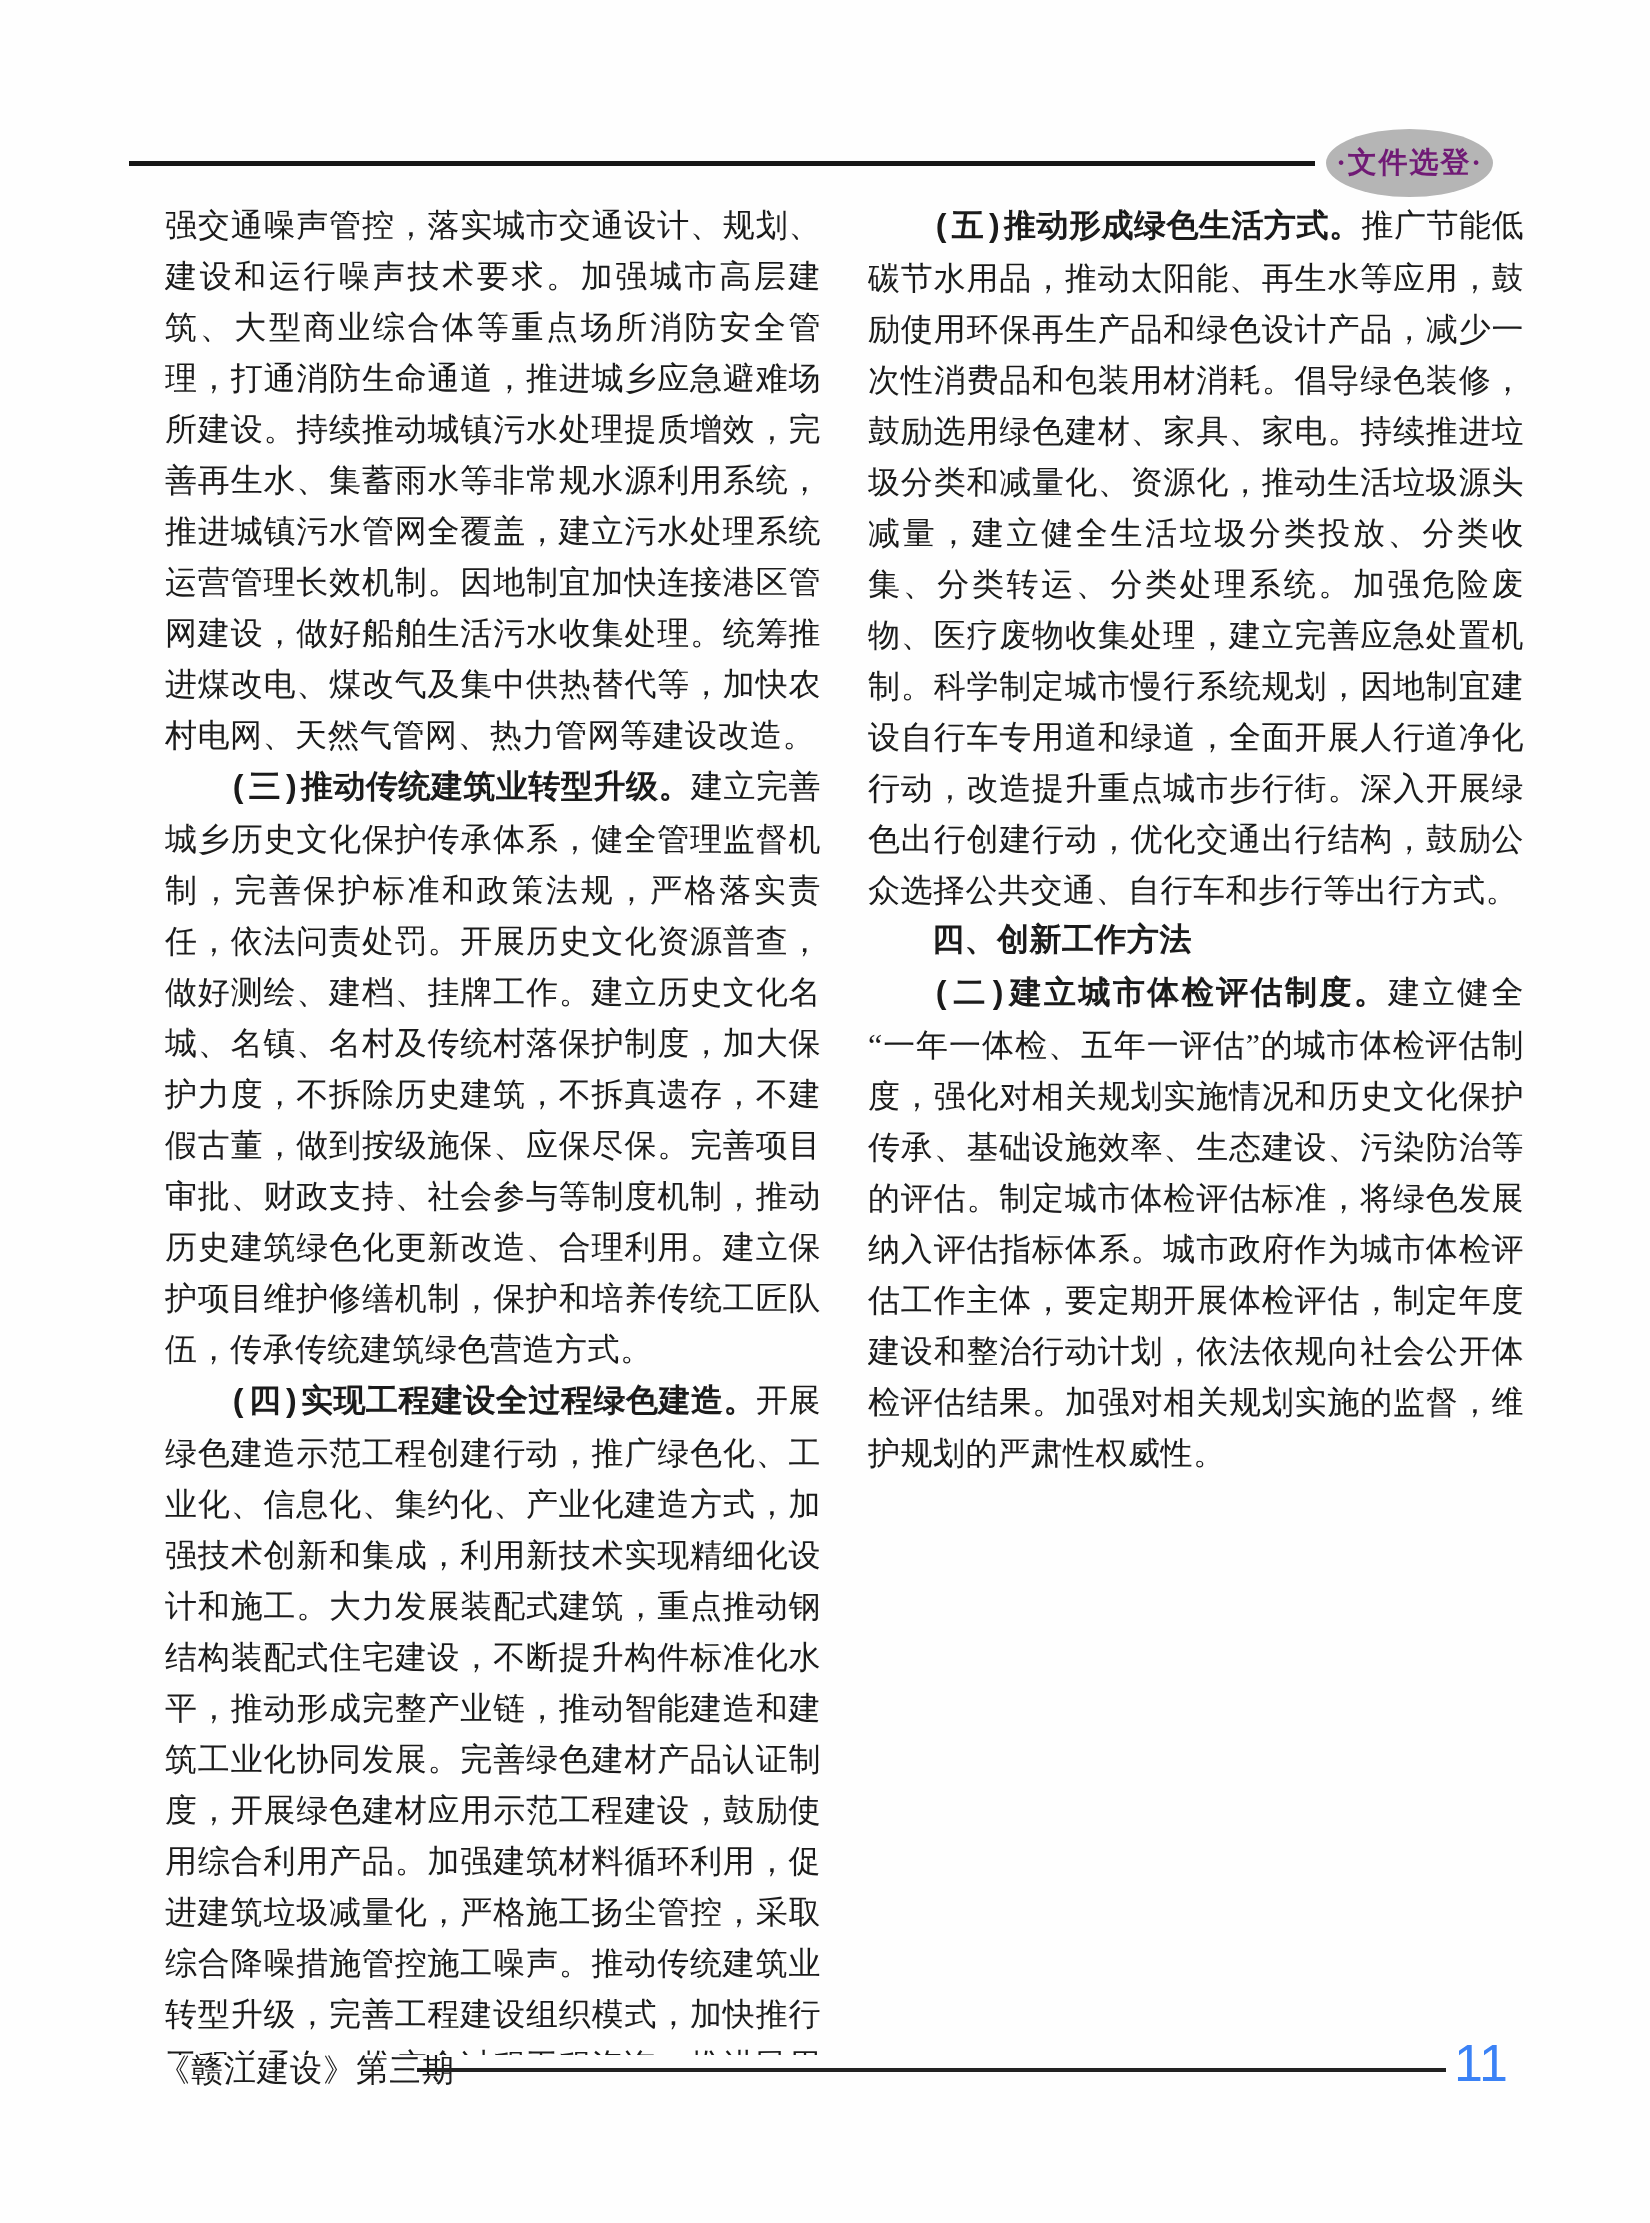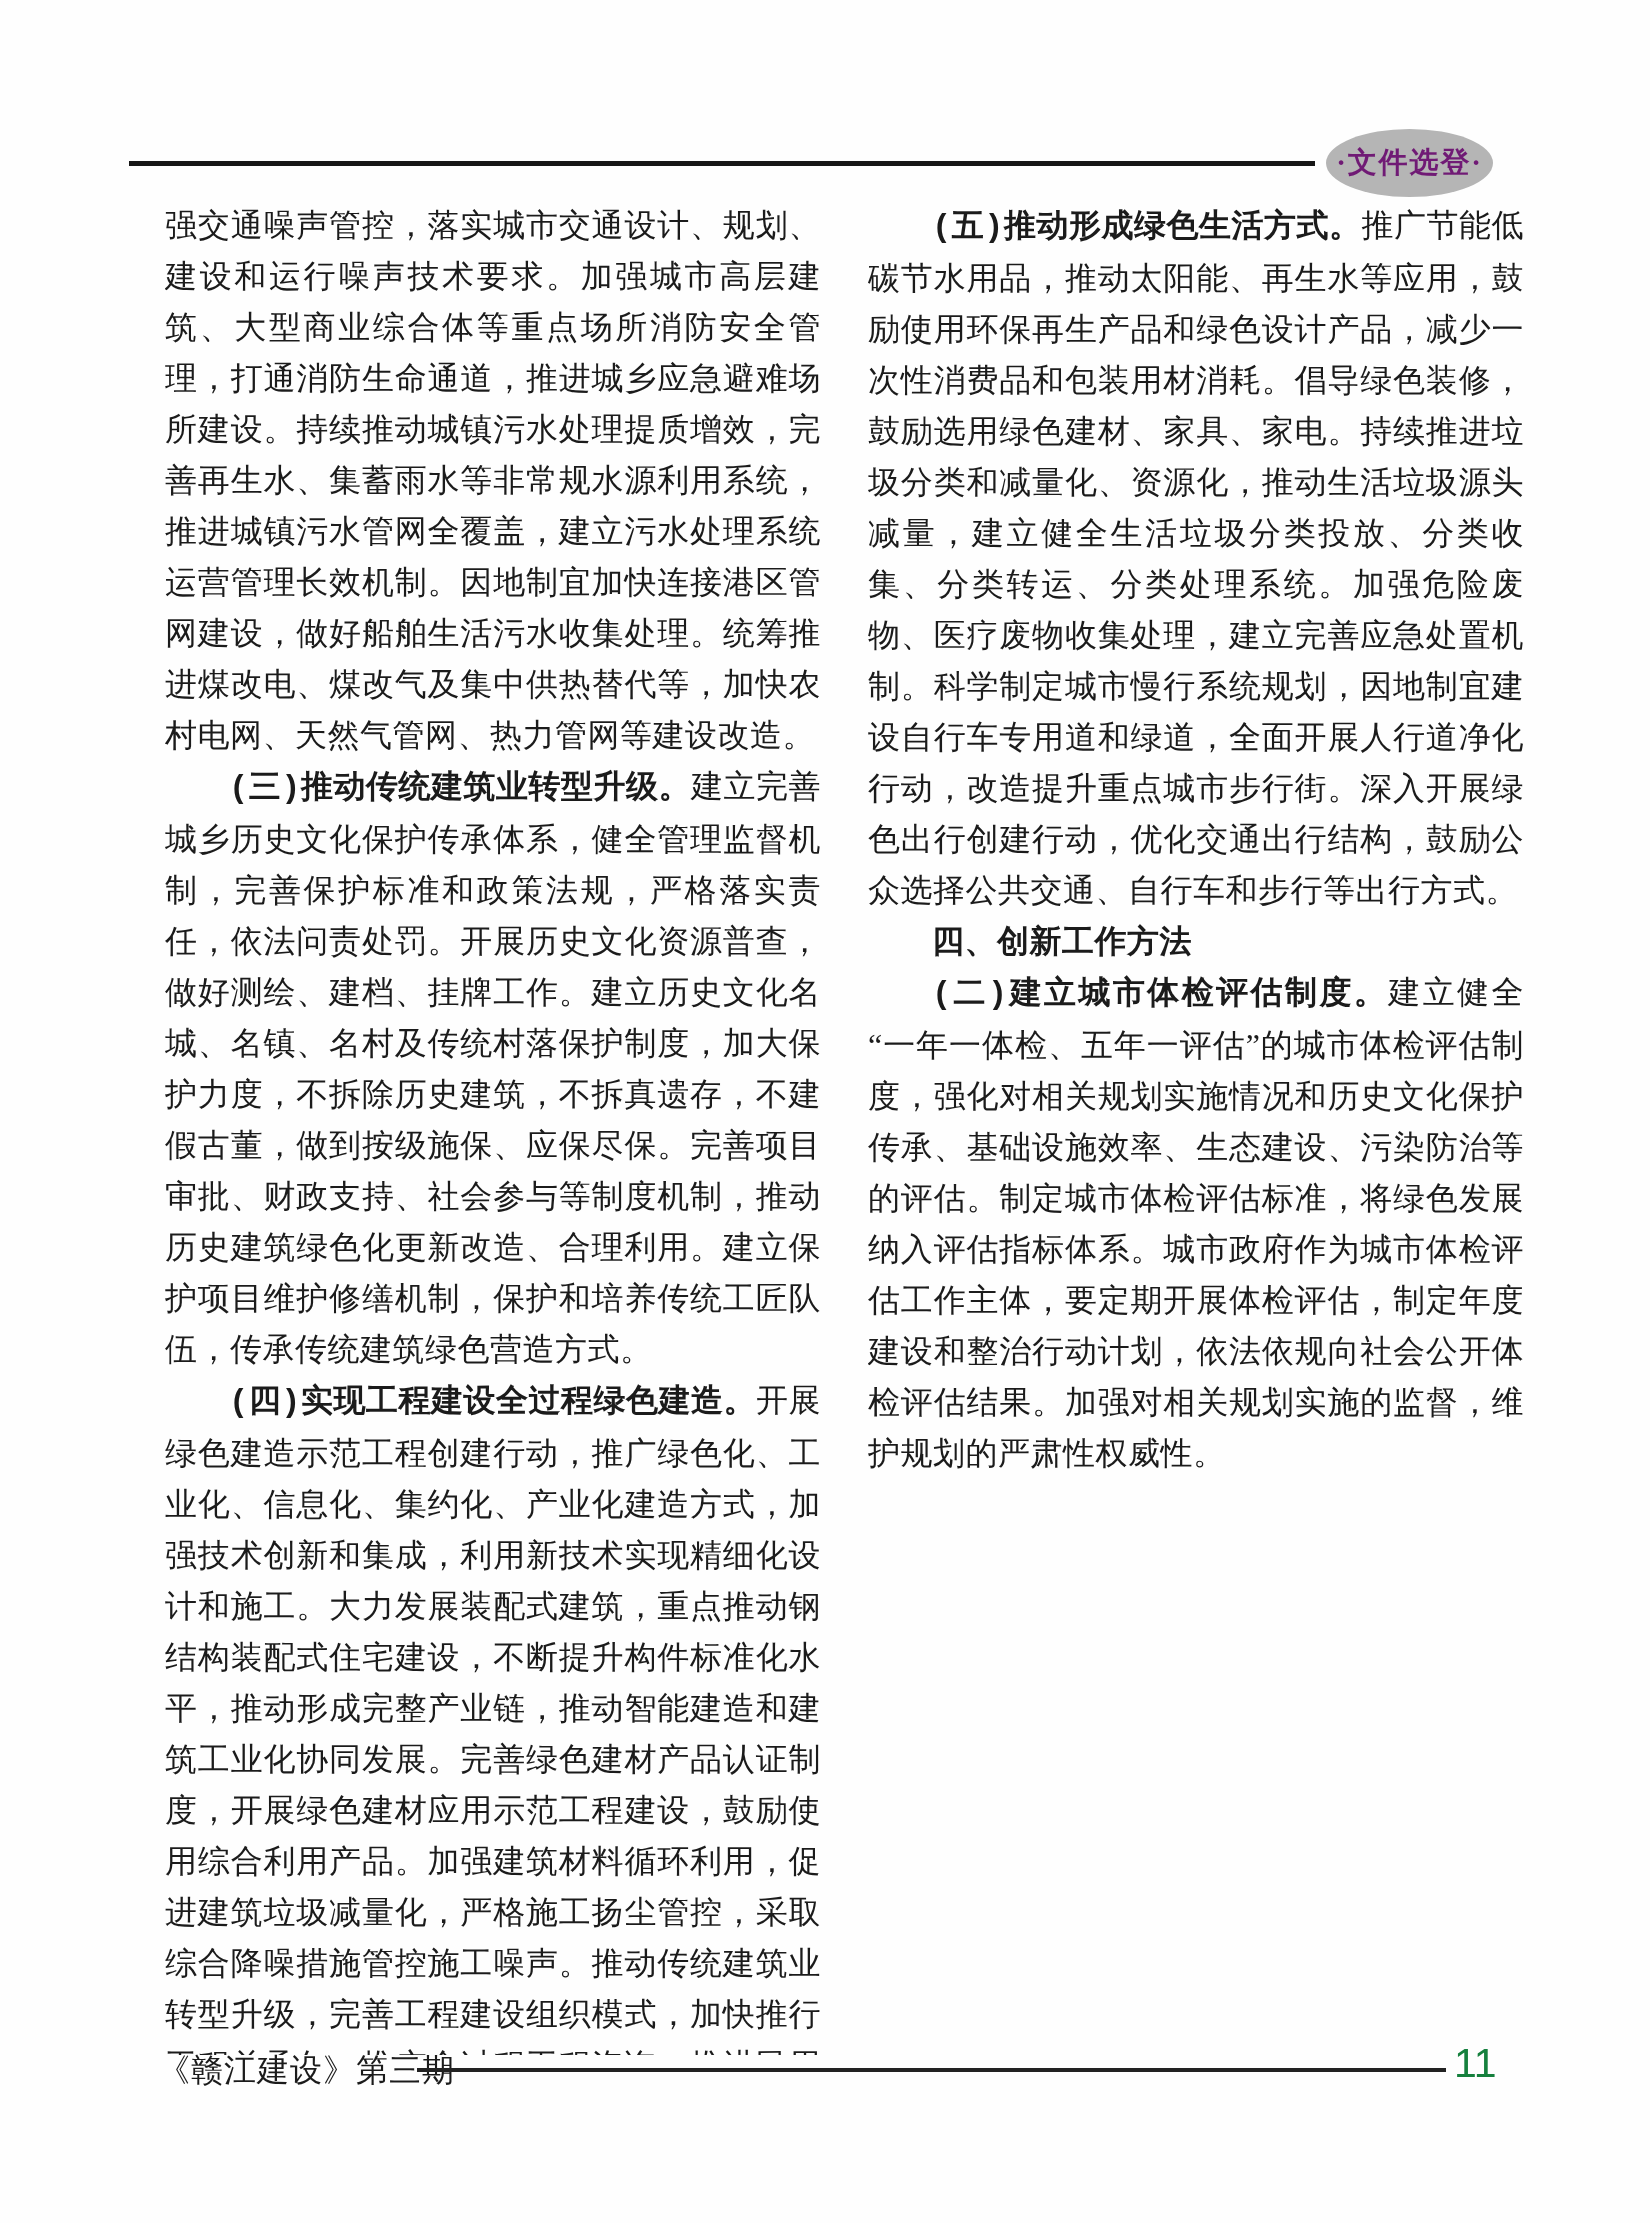--- a/index.html
+++ b/index.html
@@ -42,36 +42,36 @@
   .col-right{left:868px;}
   .col p{margin:0;padding:0;}
   .col p.indent{text-indent:2em;}
   .lead{
     font-weight:bold;
     font-family:Liberation Mono, monospace;
   }
   .sec-head{
     text-indent:2em;
     font-weight:bold;
-    font-family:Liberation Sans, sans-serif;
+    font-family:Liberation Mono, monospace;
   }
   
   .footer-journal{
     position:absolute;left:158px;top:2049px;
     font-size:32px;letter-spacing:1px;white-space:nowrap;
   }
   .footer-rule{
     position:absolute;left:417px;top:2068px;
     width:1029px;height:3.9px;background:#222;
   }
   .footer-page{
     position:absolute;left:1454px;top:2043px;
-    font-size:41px;line-height:41px;
+    font-size:52px;line-height:41px;
     font-family:"Liberation Sans","DejaVu Sans",sans-serif;
-    color:#15803d;
+    color:#3b82f6;
   }
 </style>
 </head>
 <body>
 
 <div class="page">
 
   <div class="header-rule"></div>
   <div class="badge">
     <span>·文件选登·</span>

